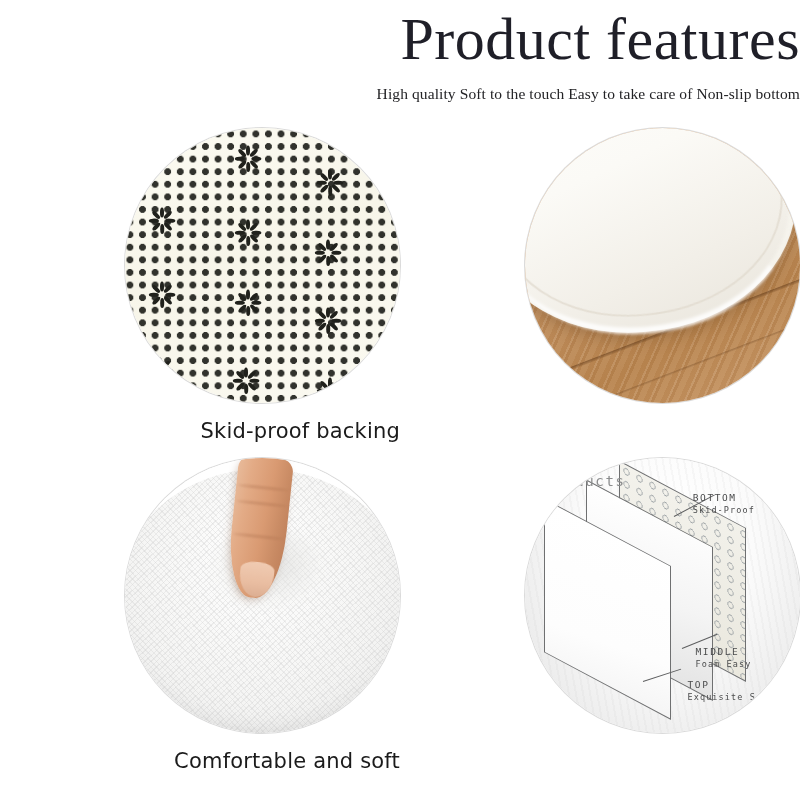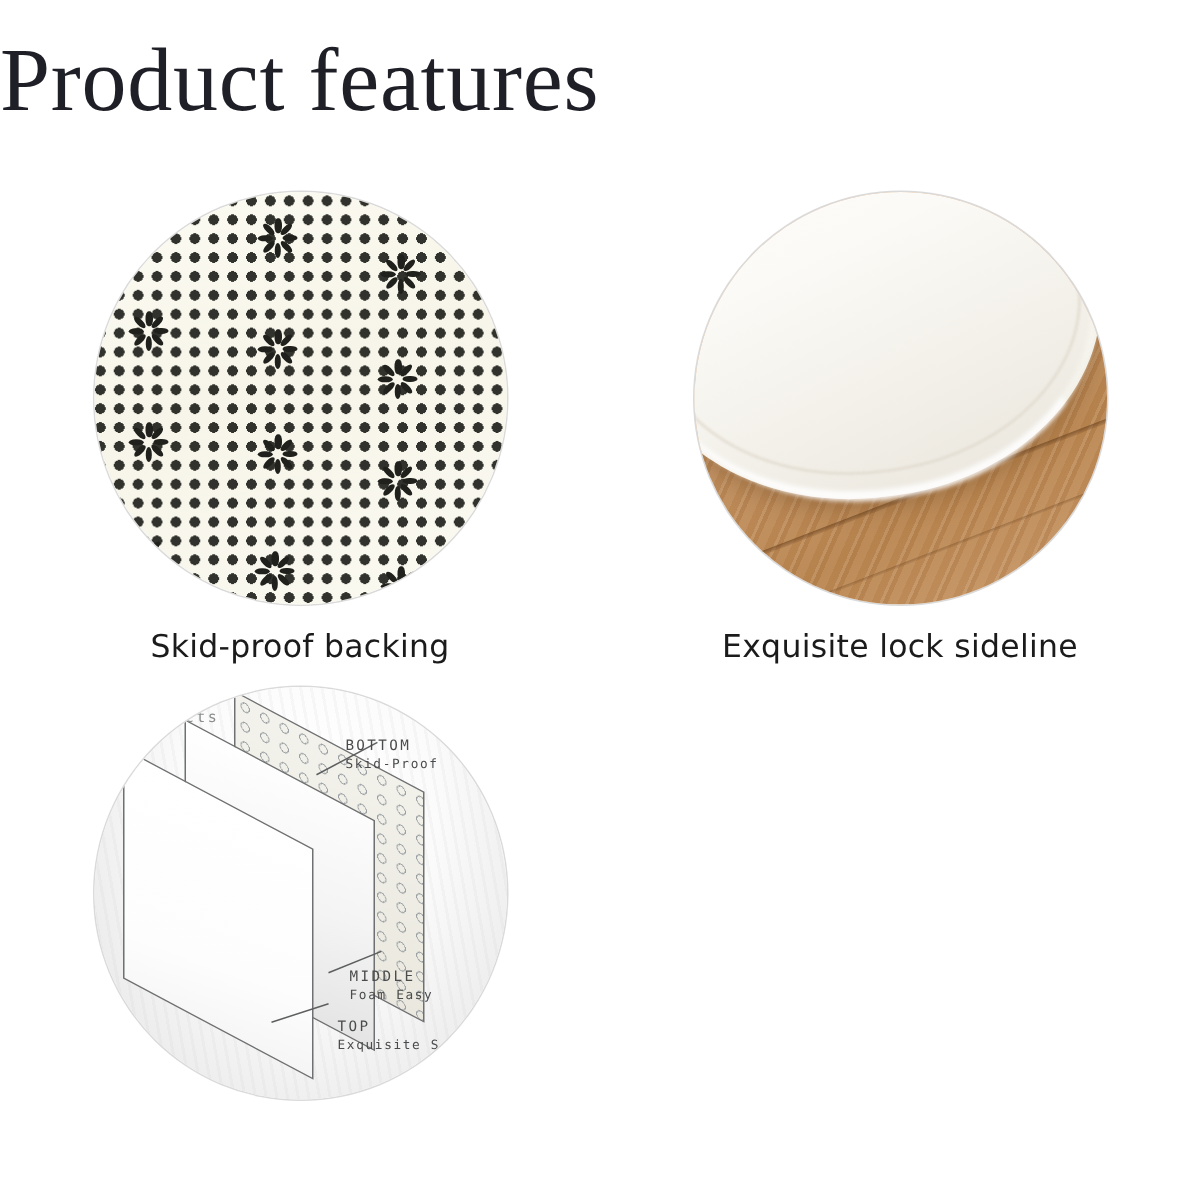--- a/index.html
+++ b/index.html
@@ -7,21 +7,21 @@
   body {
     width: 800px;
     height: 800px;
     background: #ffffff;
     font-family: "Liberation Sans", sans-serif;
     overflow: hidden;
     position: relative;
   }
 
   
-  .header { width: 100%; text-align: left; padding-top: 22px; }
+  .header { width: 100%; text-align: right; padding-top: 8px; }
 
   .page-title {
     font-family: "Liberation Serif", serif;
     font-size: 60px;
     line-height: 1.05;
     color: #1f1f28;
     letter-spacing: 0.5px;
     font-weight: 400;
   }
 
@@ -41,21 +41,21 @@
     width: 800px;
     height: 660px;
     display: grid;
     grid-template-columns: 1fr 1fr;
     grid-template-rows: 1fr 1fr;
   }
 
   .feature-cell {
     display: flex;
     flex-direction: column;
-    align-items: center;
+    align-items: flex-end;
   }
 
   .feature-media {
     width: 275px;
     height: 275px;
     border-radius: 50%;
     overflow: hidden;
     position: relative;
     background: #ffffff;
     box-shadow: 0 0 0 1px rgba(150,150,150,0.35);
@@ -271,30 +271,31 @@
 
   .label-bottom { left: 61%; top: 12.5%; }
   .label-middle { left: 62%; top: 68.5%; }
   .label-top    { left: 46%; top: 80.5%; margin-left: 36px; }
 
   .watermark {
     position: absolute;
     left: 11%;
     top: 5.5%;
     font-family: "DejaVu Sans Mono", monospace;
-    font-size: 10px;
+    font-size: 14px;
     letter-spacing: 1.6px;
     color: #8b8c8d;
   }
 </style>
 </head>
 <body>
 
 <div class="header">
   <div class="page-title">Product features</div>
+  <div class="page-subtitle">High quality Soft to the touch Easy to take care of Non-slip bottom</div>
 </div>
 
 <div class="features-grid">
 
   <div class="feature-cell">
     <div class="feature-media">
       <div class="skid-surface"></div>
       <div class="skid-dots"></div>
 
       <div class="flower" style="left:108px; top:16px;">
@@ -414,23 +415,36 @@
   <div class="feature-cell">
     <div class="feature-media">
       <div class="wood-floor">
         <div class="wood-seam"></div>
         <div class="wood-seam b"></div>
       </div>
       <div class="mat-white">
         <div class="mat-edge-line"></div>
       </div>
     </div>
-    <div class="feature-caption">Exquisite lock sideline</div>
   </div>
 
+  <div class="feature-cell">
+    <div class="feature-media">
+      <div class="soft-bg"></div>
+      <div class="soft-mat"></div>
+      <div class="soft-dent"></div>
+      <div class="finger">
+        <div class="knuckle k1"></div>
+        <div class="knuckle k2"></div>
+        <div class="knuckle k3"></div>
+        <div class="nail"></div>
+      </div>
+    </div>
+    <div class="feature-caption">Comfortable and soft</div>
+  </div>
 
   <div class="feature-cell">
     <div class="feature-media">
       <div class="layer-bg"></div>
 
       <div class="layer-stage">
         <div class="panel bottom"></div>
         <div class="panel middle"></div>
         <div class="panel top"></div>
 

